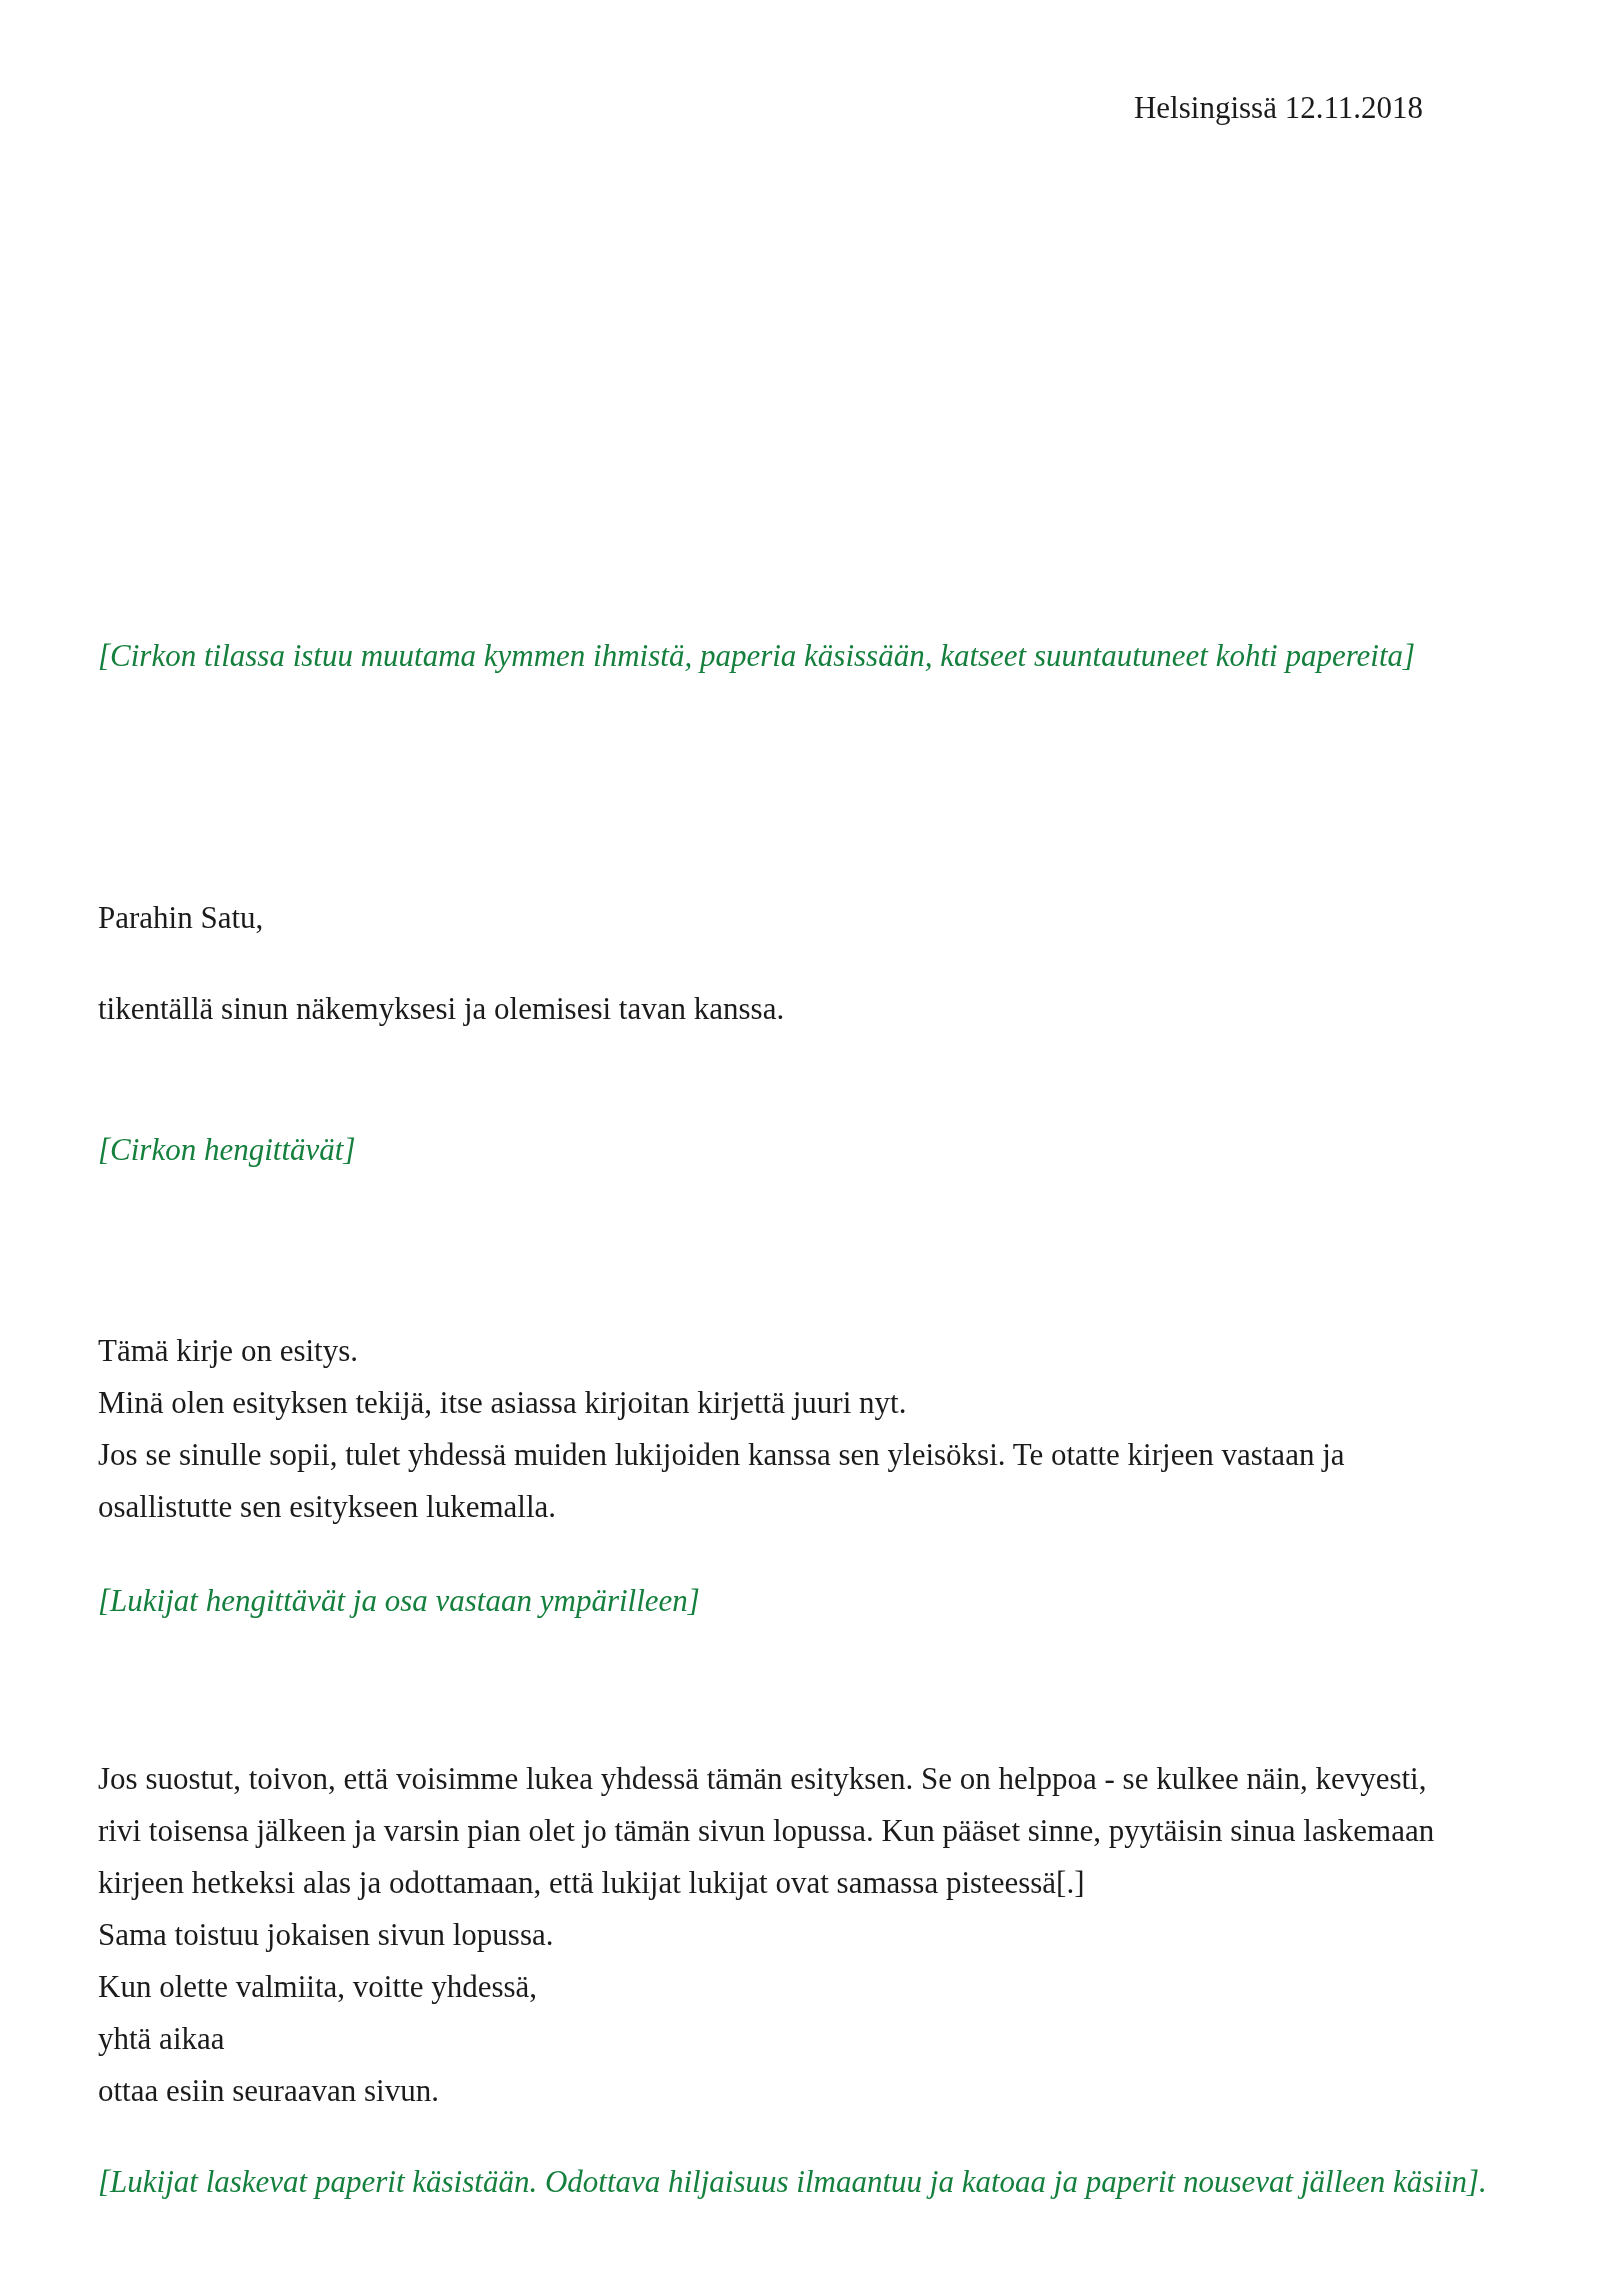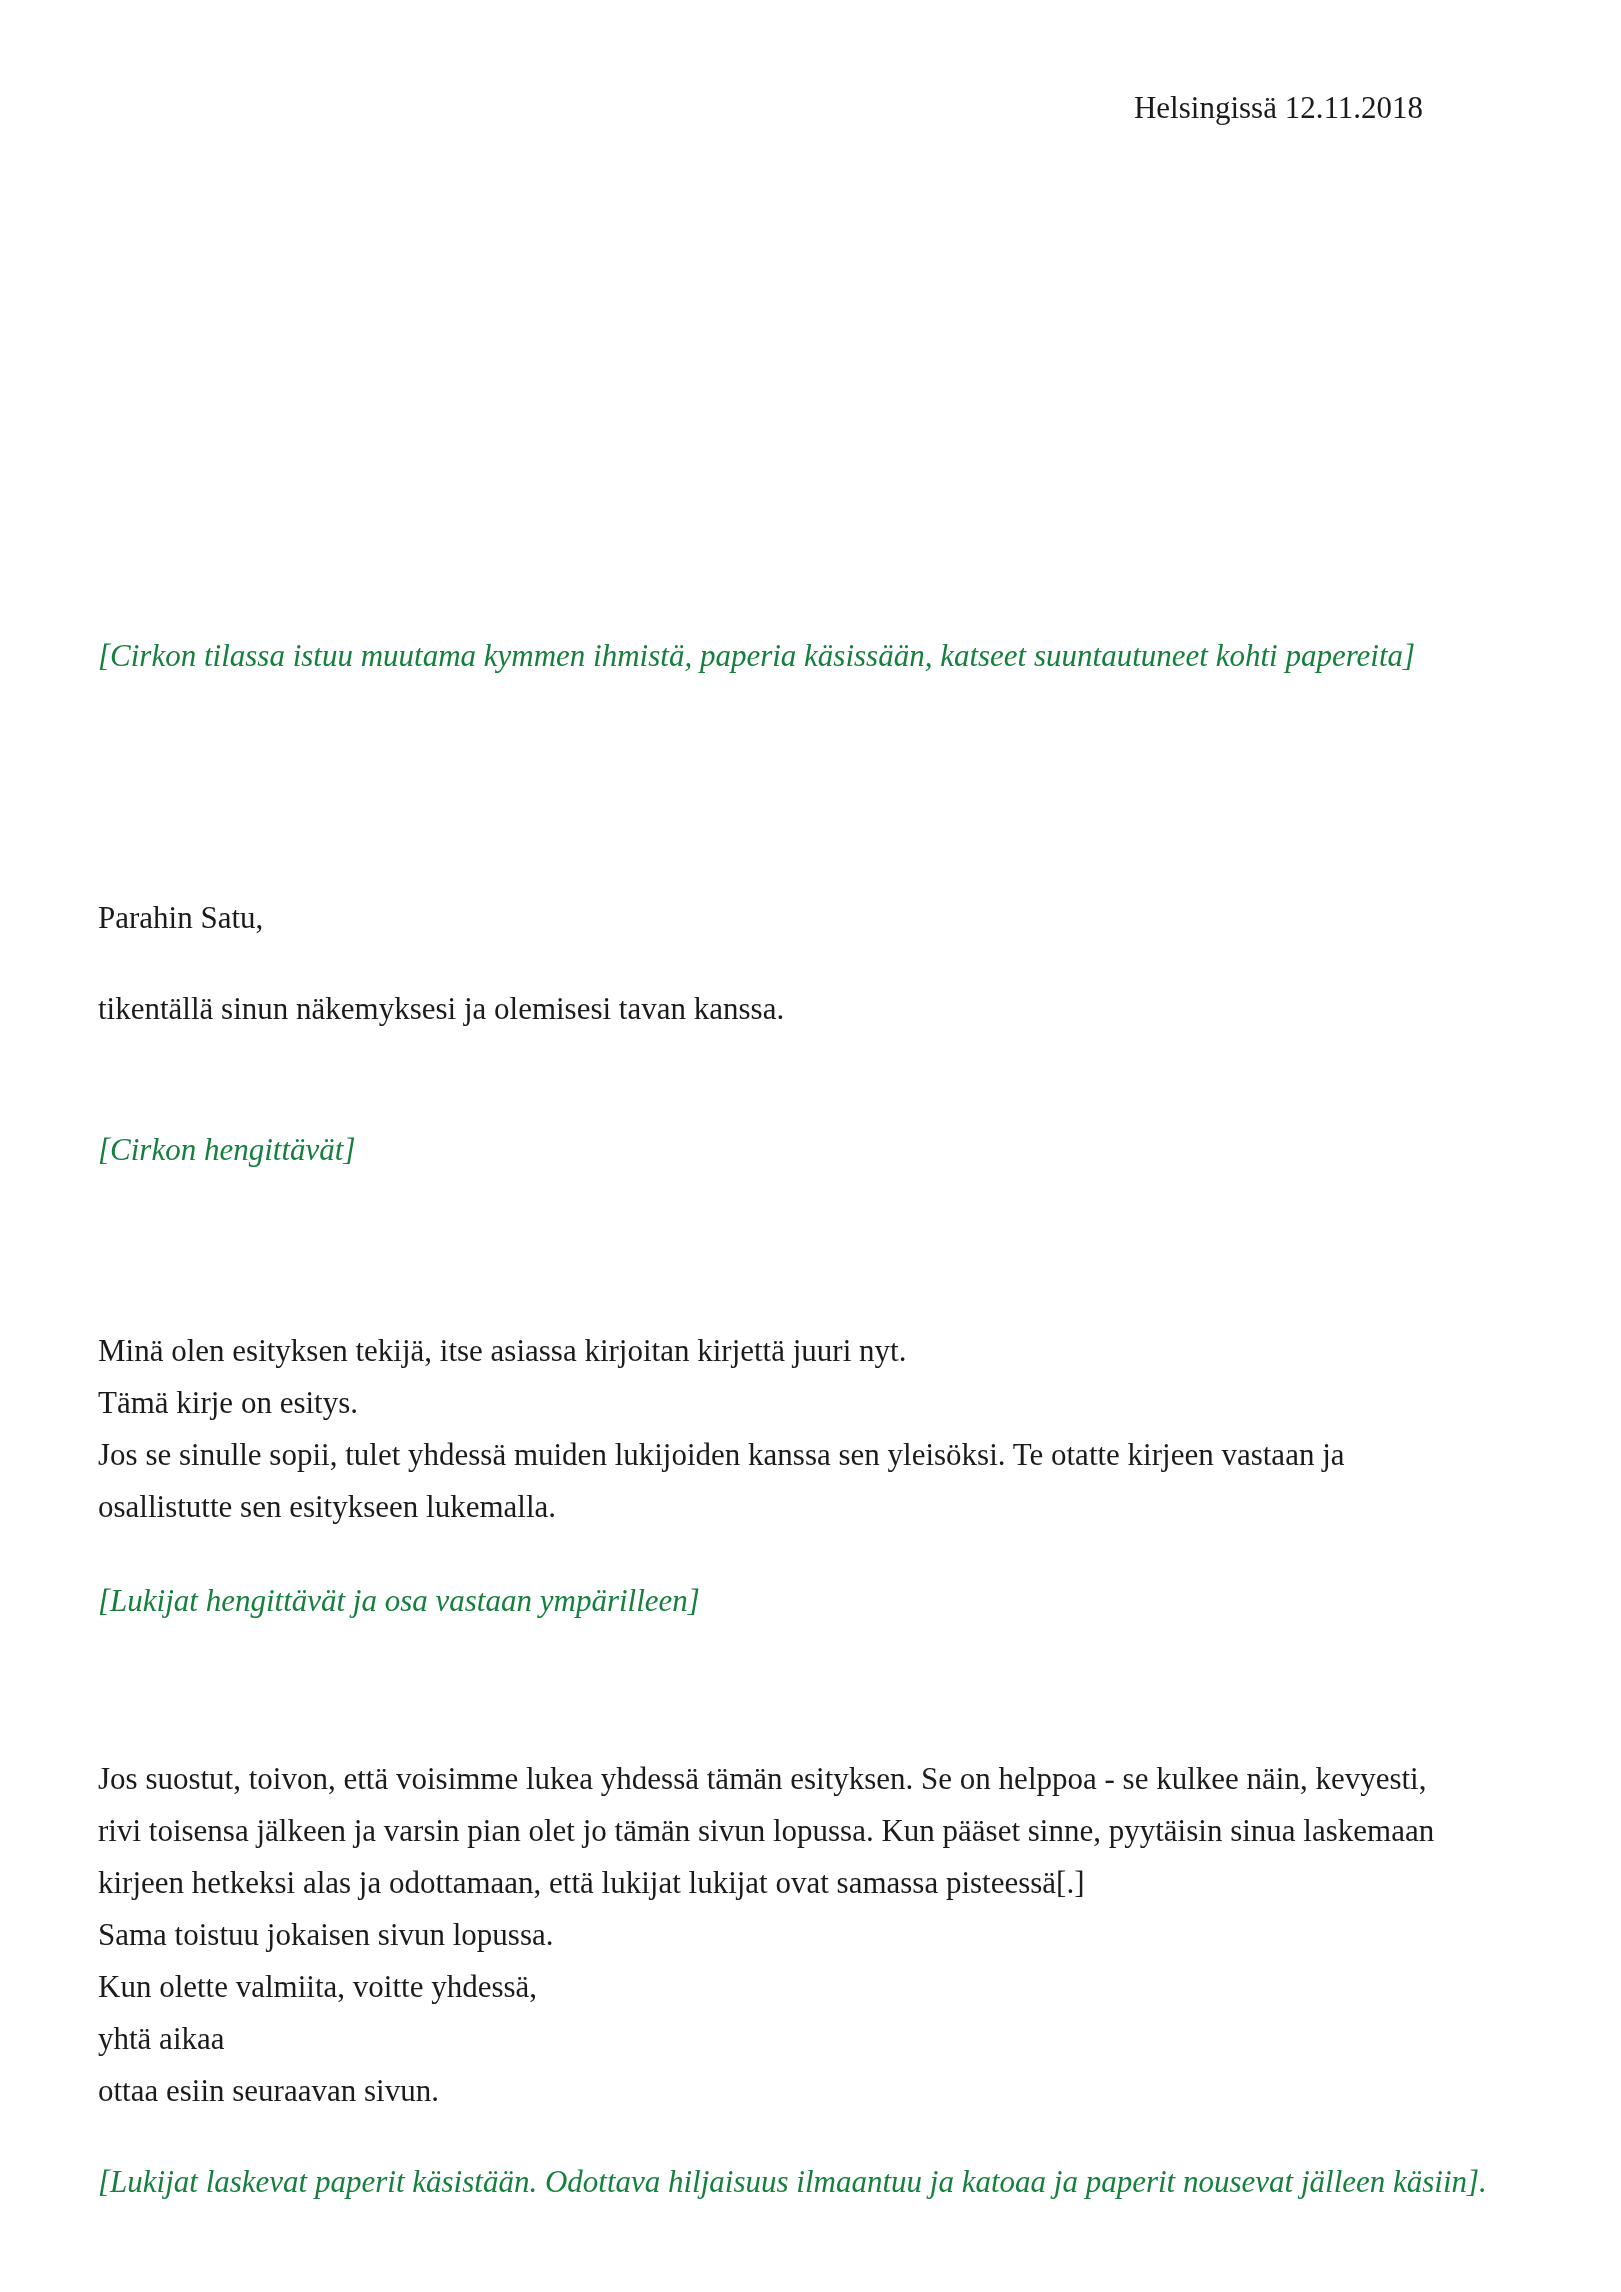--- a/index.html
+++ b/index.html
@@ -58,22 +58,22 @@
 
   <div class="block body-text salutation">Parahin Satu,</div>
 
   <div class="block body-text para-1">
     <div>tikentällä sinun näkemyksesi ja olemisesi tavan kanssa.</div>
   </div>
 
   <div class="block stage-direction sd-2">[Cirkon hengittävät]</div>
 
   <div class="block body-text para-2">
+    <div>Tämä kirje on esitys.</div>
     <div>Minä olen esityksen tekijä, itse asiassa kirjoitan kirjettä juuri nyt.</div>
-    <div>Tämä kirje on esitys.</div>
     <div>Jos se sinulle sopii, tulet yhdessä muiden lukijoiden kanssa sen yleisöksi. Te otatte kirjeen vastaan ja</div>
     <div>osallistutte sen esitykseen lukemalla.</div>
   </div>
 
   <div class="block stage-direction sd-3">[Lukijat hengittävät ja osa vastaan ympärilleen]</div>
 
   <div class="block body-text para-3">
     <div>Jos suostut, toivon, että voisimme lukea yhdessä tämän esityksen. Se on helppoa - se kulkee näin, kevyesti,</div>
     <div>rivi toisensa jälkeen ja varsin pian olet jo tämän sivun lopussa. Kun pääset sinne, pyytäisin sinua laskemaan</div>
     <div>kirjeen hetkeksi alas ja odottamaan, että lukijat lukijat ovat samassa pisteessä[.]</div>

